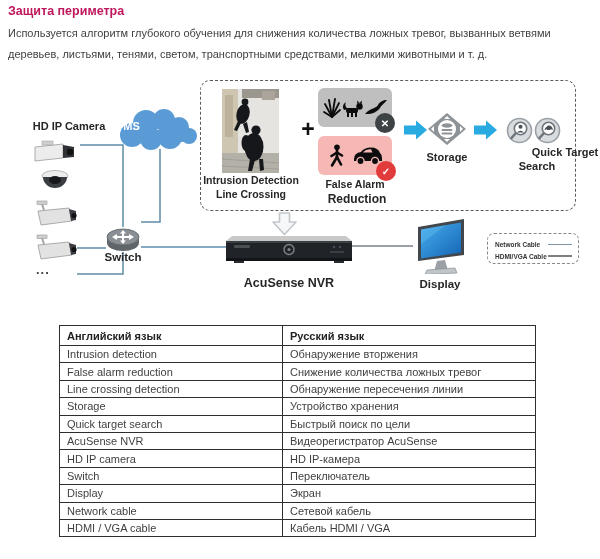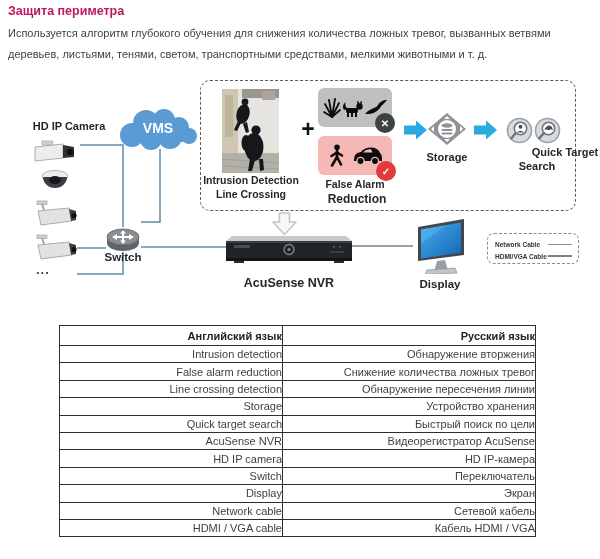--- a/index.html
+++ b/index.html
@@ -12,21 +12,21 @@
   #page{position:relative;width:600px;height:559px;background:#fff;overflow:hidden;}
   .abs{position:absolute;}
   .doc-title{left:8px;top:4px;font-size:12.5px;font-weight:bold;color:#be185d;}
   .doc-par{left:8px;top:23px;width:590px;font-size:11px;line-height:21px;color:#3f3f3f;}
   .dlabel{font-weight:bold;color:#262626;text-align:center;}
   #lines-svg{left:0;top:0;z-index:0;}
   .z1{z-index:1;}
   .dashed-box{left:200px;top:80px;width:376px;height:131px;border:1.6px dashed #5a5a5a;border-radius:10px;}
   .hd-label{left:14px;top:120px;width:110px;font-size:11px;text-align:center;}
   .ellipsis{left:36px;top:262px;width:30px;font-size:13px;font-weight:bold;letter-spacing:1px;color:#444;}
-  .cloud-text{left:116px;top:120px;width:84px;text-align:center;font-size:14px;font-weight:bold;color:#fff;}
+  .cloud-text{left:116px;top:120px;width:84px;text-align:left;font-size:11px;font-weight:bold;color:#fff;}
   .photo{left:222px;top:89px;}
   .intr-l1{left:198px;top:174px;width:106px;font-size:10.5px;}
   .intr-l2{left:198px;top:188px;width:106px;font-size:10.5px;}
   .plus{left:295px;top:116px;width:26px;font-size:23px;font-weight:bold;color:#111;text-align:center;}
   .gray-box{left:318px;top:88px;width:74px;height:39px;background:var(--gray-box);border-radius:6px;display:flex;align-items:center;justify-content:space-around;padding:0 4px;}
   .pink-box{left:318px;top:136px;width:74px;height:39px;background:var(--pink-box);border-radius:6px;display:flex;align-items:center;justify-content:space-around;padding:0 6px;}
   .badge{width:20px;height:20px;border-radius:50%;color:#fff;font-size:10px;font-weight:bold;display:flex;align-items:center;justify-content:center;}
   .badge-x{left:375px;top:113px;background:var(--badge-dark);}
   .badge-ck{left:376px;top:161px;background:var(--badge-red);}
   .fa-l1{left:310px;top:178px;width:90px;font-size:10.5px;}
@@ -44,21 +44,21 @@
   .nvr-icon{left:226px;top:236px;}
   .nvr-label{left:222px;top:276px;width:134px;font-size:12.5px;}
   .display-icon{left:412px;top:218px;}
   .display-label{left:413px;top:278px;width:54px;font-size:11.5px;}
   .legend{left:487px;top:233px;width:92px;height:31px;border:1px dashed #888;border-radius:7px;padding:4px 6px 0 7px;}
   .legend-row{display:flex;align-items:center;justify-content:space-between;height:12px;}
   .legend-row span{font-size:6.5px;font-weight:bold;color:#333;white-space:nowrap;}
   .legend-line-thin{width:24px;border-top:1px solid #7d93a6;}
   .legend-line-thick{width:24px;border-top:2px solid #7f7f7f;}
   table.trans{position:absolute;left:59px;top:325px;width:477px;border-collapse:collapse;}
-  table.trans th,table.trans td{border:1px solid #2e2e2e;text-align:right;padding:0 0 0 7px;vertical-align:middle;}
+  table.trans th,table.trans td{border:1px solid #2e2e2e;text-align:left;padding:0 0 0 7px;vertical-align:middle;}
   table.trans th{height:20px;font-size:11px;color:#222;}
   table.trans td{height:17.4px;font-size:11px;color:#3f3f3f;}
   table.trans td:first-child,table.trans th:first-child{width:223px;}
 </style>
 </head>
 <body>
 
 <div id="page">
 
   <div class="abs doc-title">Защита периметра</div>

